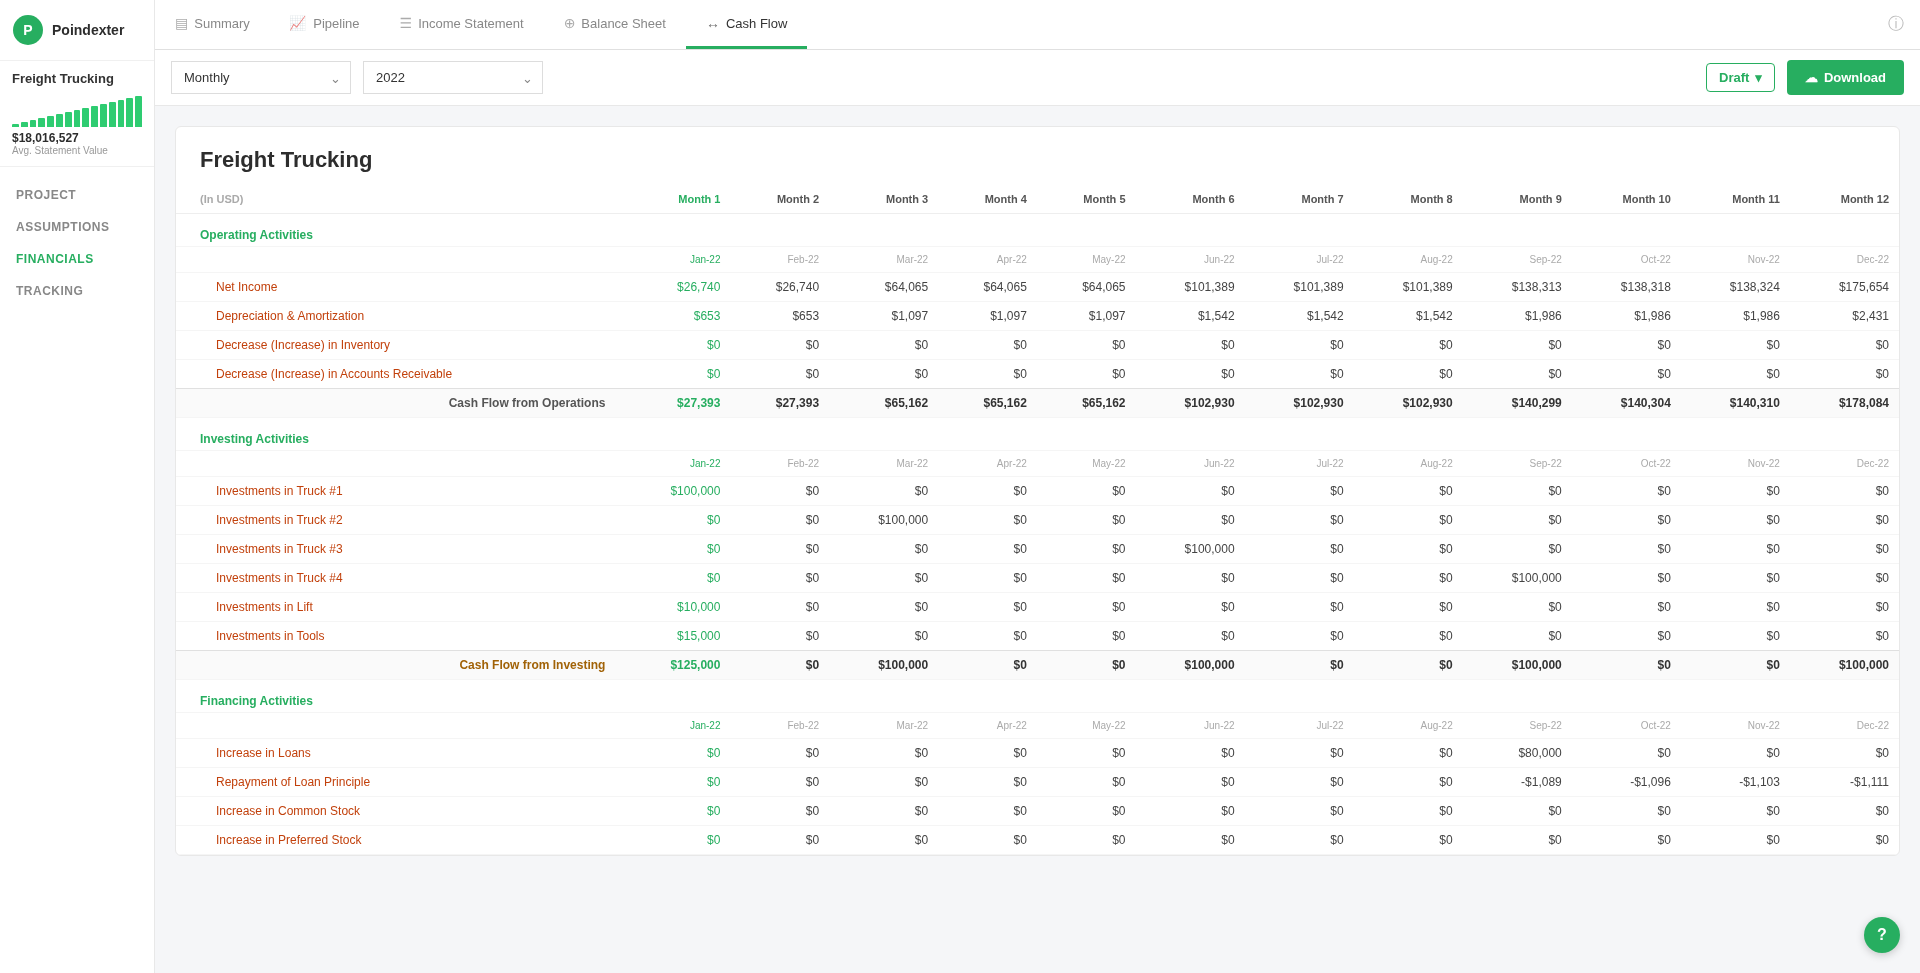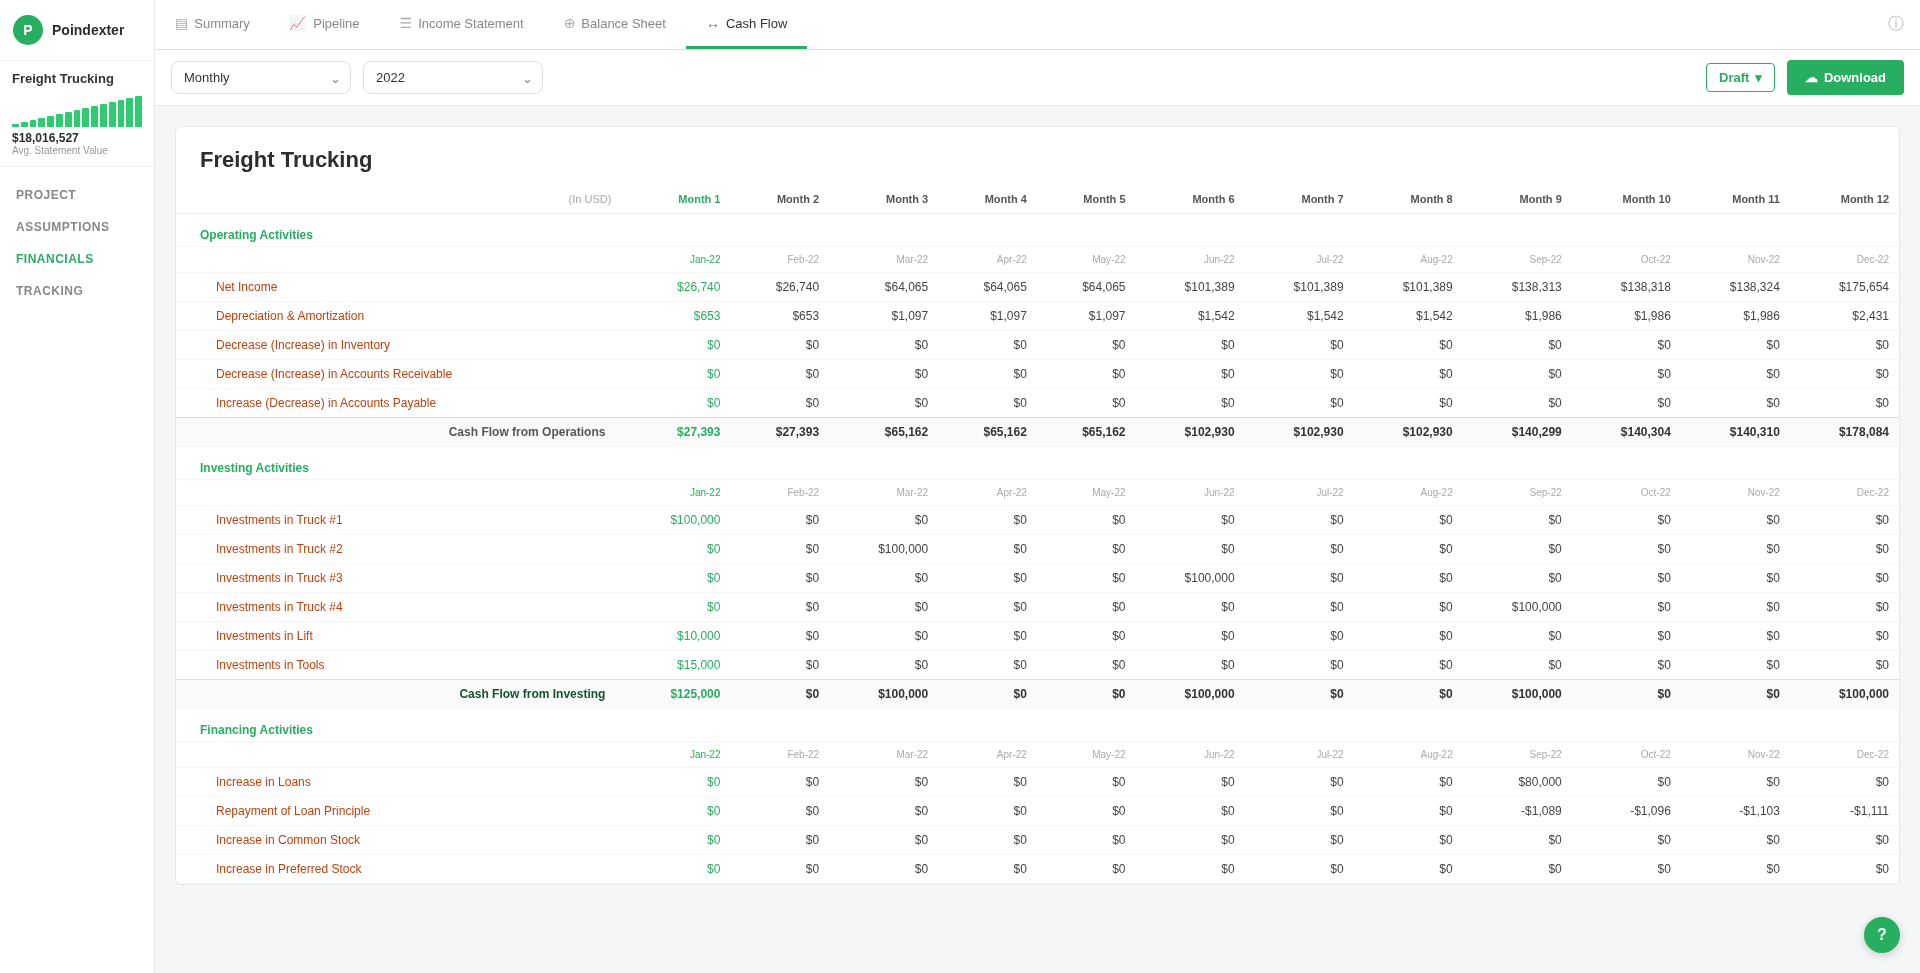--- a/index.html
+++ b/index.html
@@ -27,21 +27,21 @@
     .top-nav { background: #fff; border-bottom: 1px solid #e0e0e0; display: flex; align-items: stretch; height: 50px; }
     .tab { display: flex; align-items: center; gap: 6px; padding: 0 20px; font-size: 13px; color: #888; cursor: pointer; border-bottom: 3px solid transparent; white-space: nowrap; }
     .tab.active { color: #333; border-bottom-color: #27ae60; background: #fff; font-weight: 500; }
     .tab-icon { font-size: 14px; opacity: 0.7; }
     .top-nav-spacer { flex: 1; }
     .help-btn { display: flex; align-items: center; padding: 0 16px; color: #bbb; font-size: 16px; cursor: pointer; }
 
     
     .toolbar { background: #fff; border-bottom: 1px solid #e8e8e8; display: flex; align-items: center; padding: 10px 16px; gap: 12px; }
     .select-wrapper { position: relative; }
-    .select-wrapper select { appearance: none; border: 1px solid #ddd; border-radius: 8px; padding: 8px 32px 8px 12px; font-size: 13px; color: #333; background: #fff; cursor: pointer; min-width: 180px; }
+    .select-wrapper select { appearance: none; border: 1px solid #ddd; border-radius: 0; padding: 8px 32px 8px 12px; font-size: 13px; color: #333; background: #fff; cursor: pointer; min-width: 180px; }
     .select-wrapper::after { content: '⌄'; position: absolute; right: 10px; top: 50%; transform: translateY(-50%); color: #888; pointer-events: none; }
     .toolbar-spacer { flex: 1; }
     .draft-select { display: flex; align-items: center; gap: 6px; border: 1px solid #27ae60; border-radius: 4px; padding: 6px 12px; color: #27ae60; font-size: 13px; font-weight: 600; cursor: pointer; background: #fff; }
     .download-btn { background: #27ae60; color: #fff; border: none; border-radius: 4px; padding: 10px 18px; font-size: 13px; font-weight: 600; cursor: pointer; display: flex; align-items: center; gap: 6px; }
 
     
     .table-area { flex: 1; overflow: auto; padding: 20px; background: #f5f6f8; }
     .table-container { background: #fff; border-radius: 6px; border: 1px solid #e8e8e8; overflow: auto; }
     .page-title { font-size: 22px; font-weight: 700; color: #2d2d2d; padding: 20px 24px 12px; }
 
@@ -162,21 +162,21 @@
       <span>Download</span>
     </button>
   </div>
 
   <div class="table-area">
     <div class="table-container">
       <div class="page-title">Freight Trucking</div>
       <table>
         <thead>
           <tr class="col-header-row">
-            <th style="text-align:right; color:#aaa; font-weight:400; font-size:11px;">(In USD)</th>
+            <th style="text-align:left; color:#aaa; font-weight:700; font-size:11px;">(In USD)</th>
             <th class="m1">Month 1</th>
             <th>Month 2</th>
             <th>Month 3</th>
             <th>Month 4</th>
             <th>Month 5</th>
             <th>Month 6</th>
             <th>Month 7</th>
             <th>Month 8</th>
             <th>Month 9</th>
             <th>Month 10</th>
@@ -256,35 +256,20 @@
               <td class="">$0</td>
               <td class="">$0</td>
               <td class="">$0</td>
               <td class="">$0</td>
               <td class="">$0</td>
               <td class="">$0</td>
               <td class="">$0</td>
               <td class="">$0</td>
               <td class="">$0</td>
             </tr>
-            <tr>
-              <td class="label-indent">Increase (Decrease) in Accounts Payable</td>
-              <td class="green">$0</td>
-              <td class="">$0</td>
-              <td class="">$0</td>
-              <td class="">$0</td>
-              <td class="">$0</td>
-              <td class="">$0</td>
-              <td class="">$0</td>
-              <td class="">$0</td>
-              <td class="">$0</td>
-              <td class="">$0</td>
-              <td class="">$0</td>
-              <td class="">$0</td>
-            </tr>
             <tr class="subtotal-row">
               <td style="text-align: right; padding-right: 16px; font-weight: 600; color: rgb(85, 85, 85);">Cash Flow from Operations</td>
               <td style="font-weight: 700; color: rgb(39, 174, 96);">$27,393</td>
               <td style="font-weight: 700; color: rgb(51, 51, 51);">$27,393</td>
               <td style="font-weight: 700; color: rgb(51, 51, 51);">$65,162</td>
               <td style="font-weight: 700; color: rgb(51, 51, 51);">$65,162</td>
               <td style="font-weight: 700; color: rgb(51, 51, 51);">$65,162</td>
               <td style="font-weight: 700; color: rgb(51, 51, 51);">$102,930</td>
               <td style="font-weight: 700; color: rgb(51, 51, 51);">$102,930</td>
               <td style="font-weight: 700; color: rgb(51, 51, 51);">$102,930</td>
@@ -395,21 +380,21 @@
               <td class="">$0</td>
               <td class="">$0</td>
               <td class="">$0</td>
               <td class="">$0</td>
               <td class="">$0</td>
               <td class="">$0</td>
               <td class="">$0</td>
               <td class="">$0</td>
             </tr>
             <tr class="subtotal-row">
-              <td style="text-align: right; padding-right: 16px; font-weight: 600; color: #14532d;">Cash Flow from Investing</td>
+              <td style="text-align: right; padding-right: 16px; font-weight: 600; color: #a16207;">Cash Flow from Investing</td>
               <td style="font-weight: 700; color: rgb(39, 174, 96);">$125,000</td>
               <td style="font-weight: 700; color: rgb(51, 51, 51);">$0</td>
               <td style="font-weight: 700; color: rgb(51, 51, 51);">$100,000</td>
               <td style="font-weight: 700; color: rgb(51, 51, 51);">$0</td>
               <td style="font-weight: 700; color: rgb(51, 51, 51);">$0</td>
               <td style="font-weight: 700; color: rgb(51, 51, 51);">$100,000</td>
               <td style="font-weight: 700; color: rgb(51, 51, 51);">$0</td>
               <td style="font-weight: 700; color: rgb(51, 51, 51);">$0</td>
               <td style="font-weight: 700; color: rgb(51, 51, 51);">$100,000</td>
               <td style="font-weight: 700; color: rgb(51, 51, 51);">$0</td>

